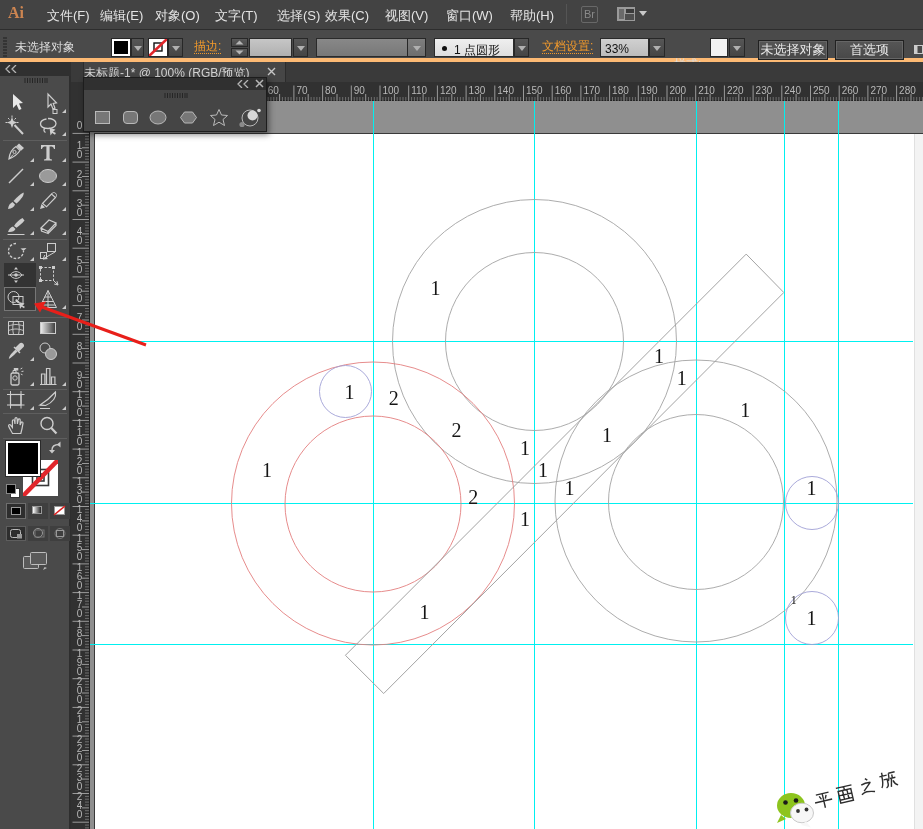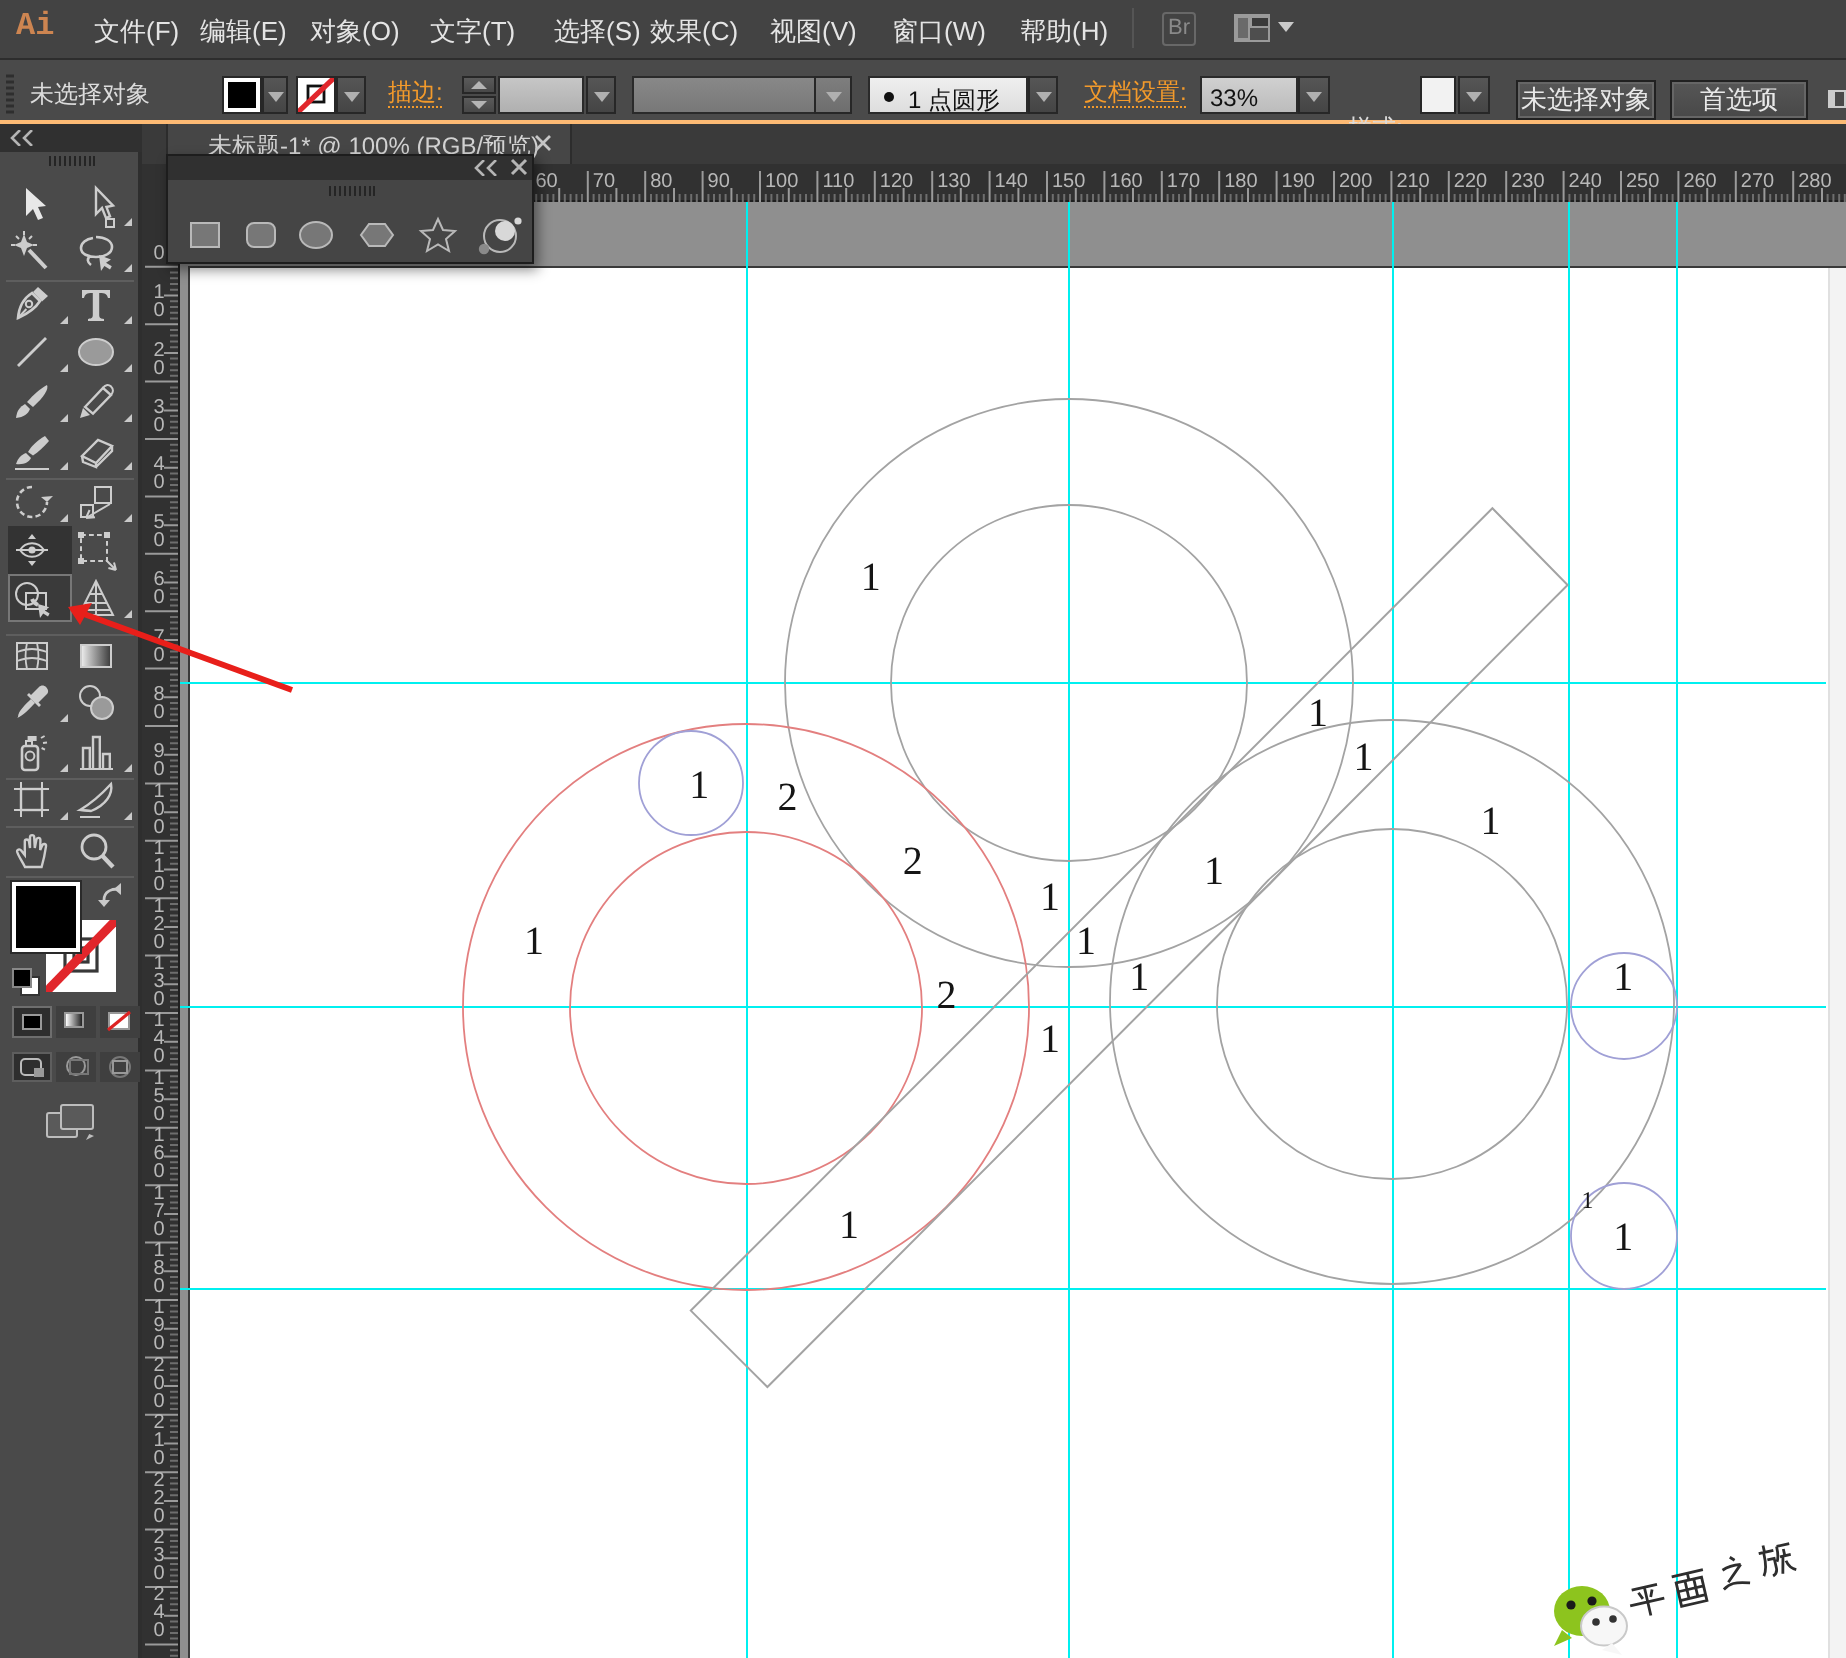--- a/index.html
+++ b/index.html
@@ -1,19 +1,19 @@
 <!DOCTYPE html>
 <html><head><meta charset="utf-8"><style>
 *{margin:0;padding:0;box-sizing:border-box}
 html,body{width:923px;height:829px;overflow:hidden;background:#8f8f8f;
  font-family:"Liberation Sans",sans-serif;-webkit-font-smoothing:antialiased}
 .abs{position:absolute}
 #menubar{position:absolute;left:0;top:0;width:923px;height:29px;background:#434343;color:#e4e4e4;font-size:13px}
 #menubar .mi{position:absolute;top:7px}
-#ctrlbar{position:absolute;left:0;top:29px;width:923px;height:33px;background:#4a4a4a;border-top:1px solid #2d2d2d;border-bottom:2px solid #fdba74;color:#dcdcdc;font-size:12px}
+#ctrlbar{position:absolute;left:0;top:29px;width:923px;height:33px;background:#4a4a4a;border-top:1px solid #2d2d2d;border-bottom:4px solid #fdba74;color:#dcdcdc;font-size:12px}
 .sw{position:absolute;top:8px;height:19px;border:1px solid #272727}
 .abtn{position:absolute;top:8px;height:19px;background:linear-gradient(#565656,#454545);border:1px solid #272727}
 .abtn:after{content:"";position:absolute;left:50%;top:50%;margin:-2px 0 0 -4px;border:4px solid transparent;border-top:5px solid #b0b0b0}
 .olbl{color:#f39a2b;position:absolute;top:10px;line-height:13px;border-bottom:1px dotted #f39a2b;padding-bottom:0;font-size:12px}
 .fld{position:absolute;top:8px;height:19px;background:linear-gradient(#c6c6c6,#b0b0b0);border:1px solid #2a2a2a;color:#111;font-size:12px}
 .pbtn{position:absolute;top:10px;height:20px;background:linear-gradient(#565656,#484848);border:1px solid #212121;box-shadow:inset 0 0 0 1px #666;color:#e8e8e8;font-size:13px;text-align:center;line-height:18px}
 #toolbar{position:absolute;left:0;top:62px;width:71px;height:767px;background:#4a4a4a;border-right:2px solid #2e2e2e}
 #tbhead{position:absolute;left:0;top:0;width:71px;height:14px;background:#303030;color:#b5b5b5}
 .fo{position:absolute;width:0;height:0;border-left:4px solid transparent;border-bottom:4px solid #c9c9c9}
 #tabbar{position:absolute;left:71px;top:62px;width:852px;height:20px;background:#3a3a3a}
@@ -24,21 +24,21 @@
 #board{position:absolute;left:4px;top:32px;width:829px;height:696px;background:#fff;border-left:1px solid #3a3a3a;border-top:1px solid #3a3a3a}
 #scroll{position:absolute;left:914px;top:134px;width:9px;height:695px;background:#f3f3f3;border-left:1px solid #e0e0e0}
 #panel{position:absolute;left:83px;top:77px;width:184px;height:55px;background:#454545;border:1px solid #1d1d1d;box-shadow:2px 3px 6px rgba(0,0,0,.45)}
 #panelhead{position:absolute;left:0;top:0;width:100%;height:12px;background:#303030}
 svg{display:block}
 text{font-family:"Liberation Sans",sans-serif}
 .serif{font-family:"Liberation Serif",serif}
 </style></head><body>
 
 <div id="menubar">
- <div class="mi" style="left:8px;top:4px;font-size:16px;font-weight:bold;color:#cd8551;font-family:Liberation Mono, monospace">Ai</div>
+ <div class="mi" style="left:8px;top:4px;font-size:16px;font-weight:bold;color:#cd8551;font-family:Liberation Serif, serif">Ai</div>
  <div class="mi" style="left:47px">文件(F)</div>
  <div class="mi" style="left:100px">编辑(E)</div>
  <div class="mi" style="left:155px">对象(O)</div>
  <div class="mi" style="left:215px">文字(T)</div>
  <div class="mi" style="left:277px">选择(S)</div>
  <div class="mi" style="left:325px">效果(C)</div>
  <div class="mi" style="left:385px">视图(V)</div>
  <div class="mi" style="left:446px">窗口(W)</div>
  <div class="mi" style="left:510px">帮助(H)</div>
  <div class="abs" style="left:566px;top:4px;width:1px;height:20px;background:#555"></div>
@@ -103,21 +103,21 @@
       <svg style="position:absolute;left:5px;top:3px" width="12" height="8">
         <path d="M5 0 L1 4 L5 8 M11 0 L7 4 L11 8" fill="none" stroke="#b5b5b5" stroke-width="1.3"></path>
       </svg>
     </div>
   </div>
 <svg class="abs" style="left:24px;top:78px" width="24" height="5">
     <path d="M1 0v5M3.5 0v5M6 0v5M8.5 0v5M11 0v5M13.5 0v5M16 0v5M18.5 0v5M21 0v5M23 0v5" stroke="#252525"></path>
   </svg>
 <div id="tabbar">
  <div id="tab">
-      <span style="position:absolute;left:20px;top:3px">未标题-1* @ 100% (RGB/预览)</span>
+      <span style="position:absolute;left:0;top:3px">未标题-1* @ 100% (RGB/预览)</span>
   <svg class="abs" style="left:183px;top:5px" width="10" height="10">
         <path d="M1 1 L8 8 M8 1 L1 8" stroke="#c6c6c6" stroke-width="1.4"></path>
       </svg>
  </div>
 </div>
 <div id="rulertop">
     <svg width="852" height="19" style="position:absolute;left:0;top:0">
       <path d="M22.0 3.5V19M36.3 12V19M50.7 3.5V19M65.1 12V19M79.4 3.5V19M93.8 12V19M108.1 3.5V19M122.4 12V19M136.8 3.5V19M151.2 12V19M165.5 3.5V19M179.8 12V19M194.2 3.5V19M208.6 12V19M222.9 3.5V19M237.2 12V19M251.6 3.5V19M266.0 12V19M280.3 3.5V19M294.7 12V19M309.0 3.5V19M323.4 12V19M337.7 3.5V19M352.1 12V19M366.4 3.5V19M380.8 12V19M395.1 3.5V19M409.4 12V19M423.8 3.5V19M438.2 12V19M452.5 3.5V19M466.9 12V19M481.2 3.5V19M495.5 12V19M509.9 3.5V19M524.2 12V19M538.6 3.5V19M553.0 12V19M567.3 3.5V19M581.6 12V19M596.0 3.5V19M610.4 12V19M624.7 3.5V19M639.1 12V19M653.4 3.5V19M667.8 12V19M682.1 3.5V19M696.5 12V19M710.8 3.5V19M725.1 12V19M739.5 3.5V19M753.9 12V19M768.2 3.5V19M782.6 12V19M796.9 3.5V19M811.2 12V19M825.6 3.5V19M840.0 12V19" stroke="#9a9a9a"></path>
       <path d="M24.9 15V19M27.7 15V19M30.6 15V19M33.5 15V19M39.2 15V19M42.1 15V19M45.0 15V19M47.8 15V19M53.6 15V19M56.4 15V19M59.3 15V19M62.2 15V19M67.9 15V19M70.8 15V19M73.7 15V19M76.5 15V19M82.3 15V19M85.1 15V19M88.0 15V19M90.9 15V19M96.6 15V19M99.5 15V19M102.4 15V19M105.2 15V19M111.0 15V19M113.8 15V19M116.7 15V19M119.6 15V19M125.3 15V19M128.2 15V19M131.1 15V19M133.9 15V19M139.7 15V19M142.5 15V19M145.4 15V19M148.3 15V19M154.0 15V19M156.9 15V19M159.8 15V19M162.6 15V19M168.4 15V19M171.2 15V19M174.1 15V19M177.0 15V19M182.7 15V19M185.6 15V19M188.5 15V19M191.3 15V19M197.1 15V19M199.9 15V19M202.8 15V19M205.7 15V19M211.4 15V19M214.3 15V19M217.2 15V19M220.0 15V19M225.8 15V19M228.6 15V19M231.5 15V19M234.4 15V19M240.1 15V19M243.0 15V19M245.9 15V19M248.7 15V19M254.5 15V19M257.3 15V19M260.2 15V19M263.1 15V19M268.8 15V19M271.7 15V19M274.6 15V19M277.4 15V19M283.2 15V19M286.0 15V19M288.9 15V19M291.8 15V19M297.5 15V19M300.4 15V19M303.3 15V19M306.1 15V19M311.9 15V19M314.7 15V19M317.6 15V19M320.5 15V19M326.2 15V19M329.1 15V19M332.0 15V19M334.8 15V19M340.6 15V19M343.4 15V19M346.3 15V19M349.2 15V19M354.9 15V19M357.8 15V19M360.7 15V19M363.5 15V19M369.3 15V19M372.1 15V19M375.0 15V19M377.9 15V19M383.6 15V19M386.5 15V19M389.4 15V19M392.2 15V19M398.0 15V19M400.8 15V19M403.7 15V19M406.6 15V19M412.3 15V19M415.2 15V19M418.1 15V19M420.9 15V19M426.7 15V19M429.5 15V19M432.4 15V19M435.3 15V19M441.0 15V19M443.9 15V19M446.8 15V19M449.6 15V19M455.4 15V19M458.2 15V19M461.1 15V19M464.0 15V19M469.7 15V19M472.6 15V19M475.5 15V19M478.3 15V19M484.1 15V19M486.9 15V19M489.8 15V19M492.7 15V19M498.4 15V19M501.3 15V19M504.2 15V19M507.0 15V19M512.8 15V19M515.6 15V19M518.5 15V19M521.4 15V19M527.1 15V19M530.0 15V19M532.9 15V19M535.7 15V19M541.5 15V19M544.3 15V19M547.2 15V19M550.1 15V19M555.8 15V19M558.7 15V19M561.6 15V19M564.4 15V19M570.2 15V19M573.0 15V19M575.9 15V19M578.8 15V19M584.5 15V19M587.4 15V19M590.3 15V19M593.1 15V19M598.9 15V19M601.7 15V19M604.6 15V19M607.5 15V19M613.2 15V19M616.1 15V19M619.0 15V19M621.8 15V19M627.6 15V19M630.4 15V19M633.3 15V19M636.2 15V19M641.9 15V19M644.8 15V19M647.7 15V19M650.5 15V19M656.3 15V19M659.1 15V19M662.0 15V19M664.9 15V19M670.6 15V19M673.5 15V19M676.4 15V19M679.2 15V19M685.0 15V19M687.8 15V19M690.7 15V19M693.6 15V19M699.3 15V19M702.2 15V19M705.1 15V19M707.9 15V19M713.7 15V19M716.5 15V19M719.4 15V19M722.3 15V19M728.0 15V19M730.9 15V19M733.8 15V19M736.6 15V19M742.4 15V19M745.2 15V19M748.1 15V19M751.0 15V19M756.7 15V19M759.6 15V19M762.5 15V19M765.3 15V19M771.1 15V19M773.9 15V19M776.8 15V19M779.7 15V19M785.4 15V19M788.3 15V19M791.2 15V19M794.0 15V19M799.8 15V19M802.6 15V19M805.5 15V19M808.4 15V19M814.1 15V19M817.0 15V19M819.9 15V19M822.7 15V19M828.5 15V19M831.3 15V19M834.2 15V19M837.1 15V19M842.8 15V19M845.7 15V19M848.6 15V19M851.4 15V19" stroke="#6e6e6e"></path>
       <text x="196.7" y="11.5" font-size="10" fill="#b8b8b8">60</text>

